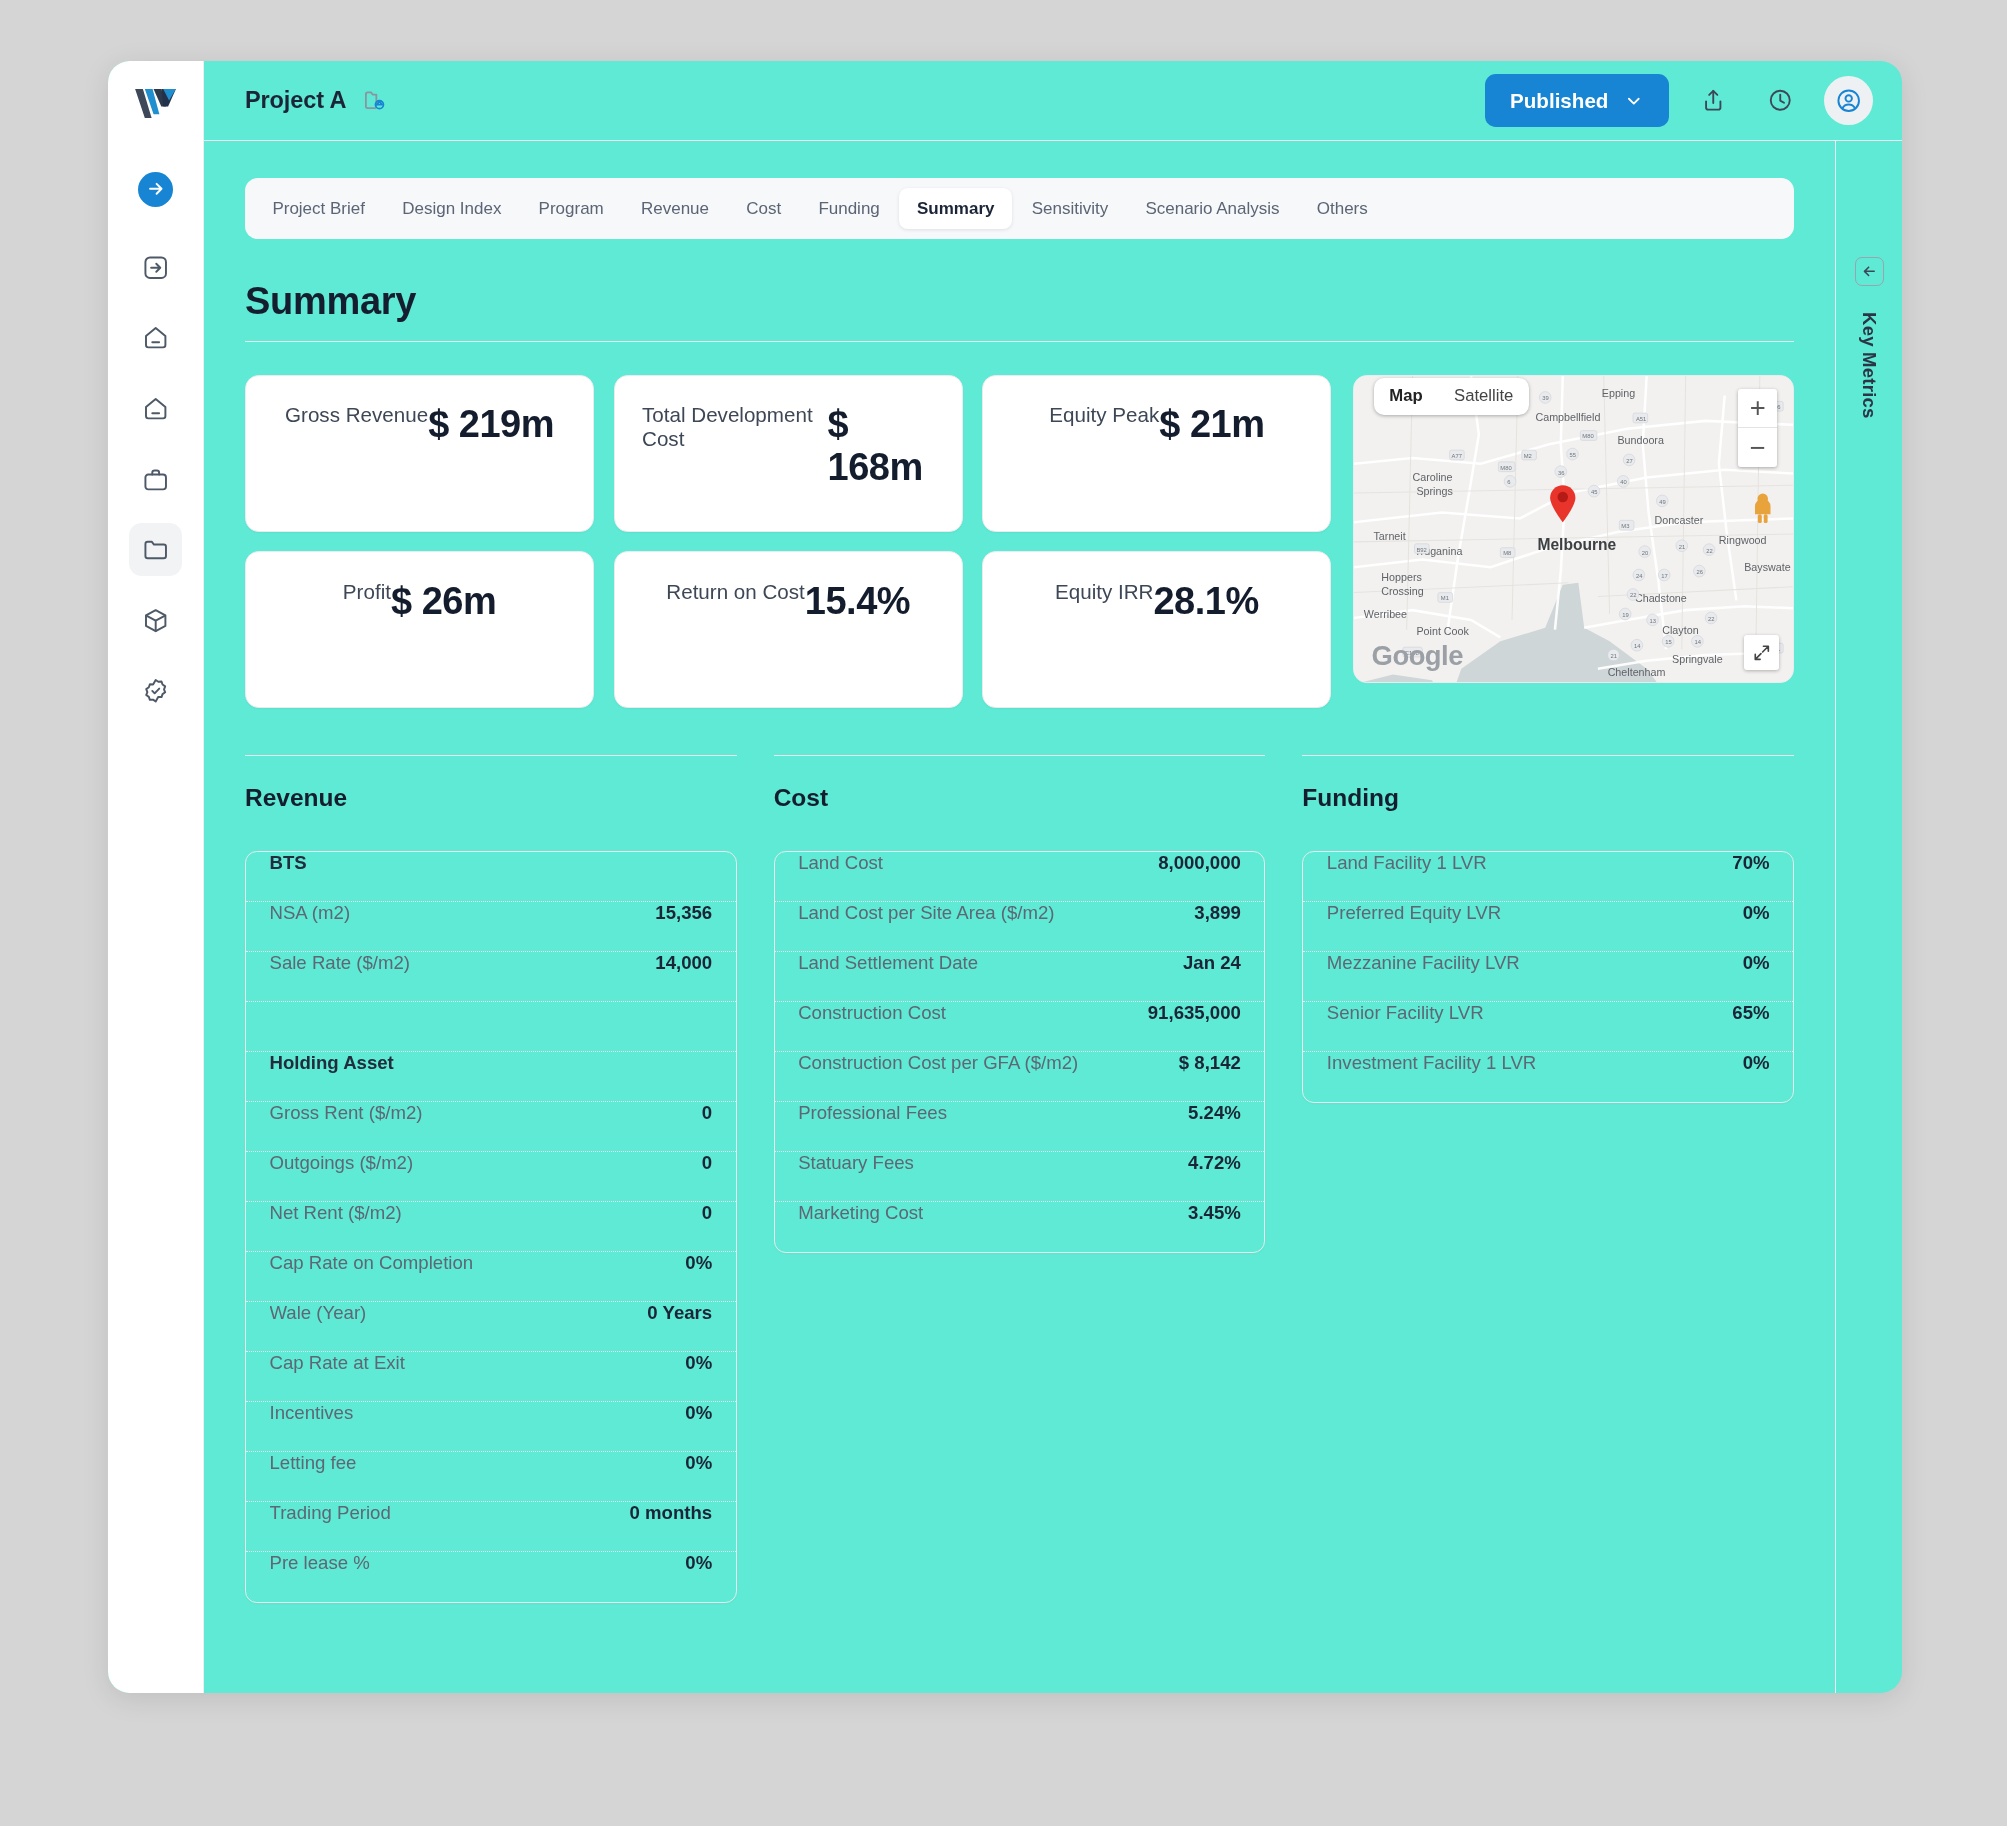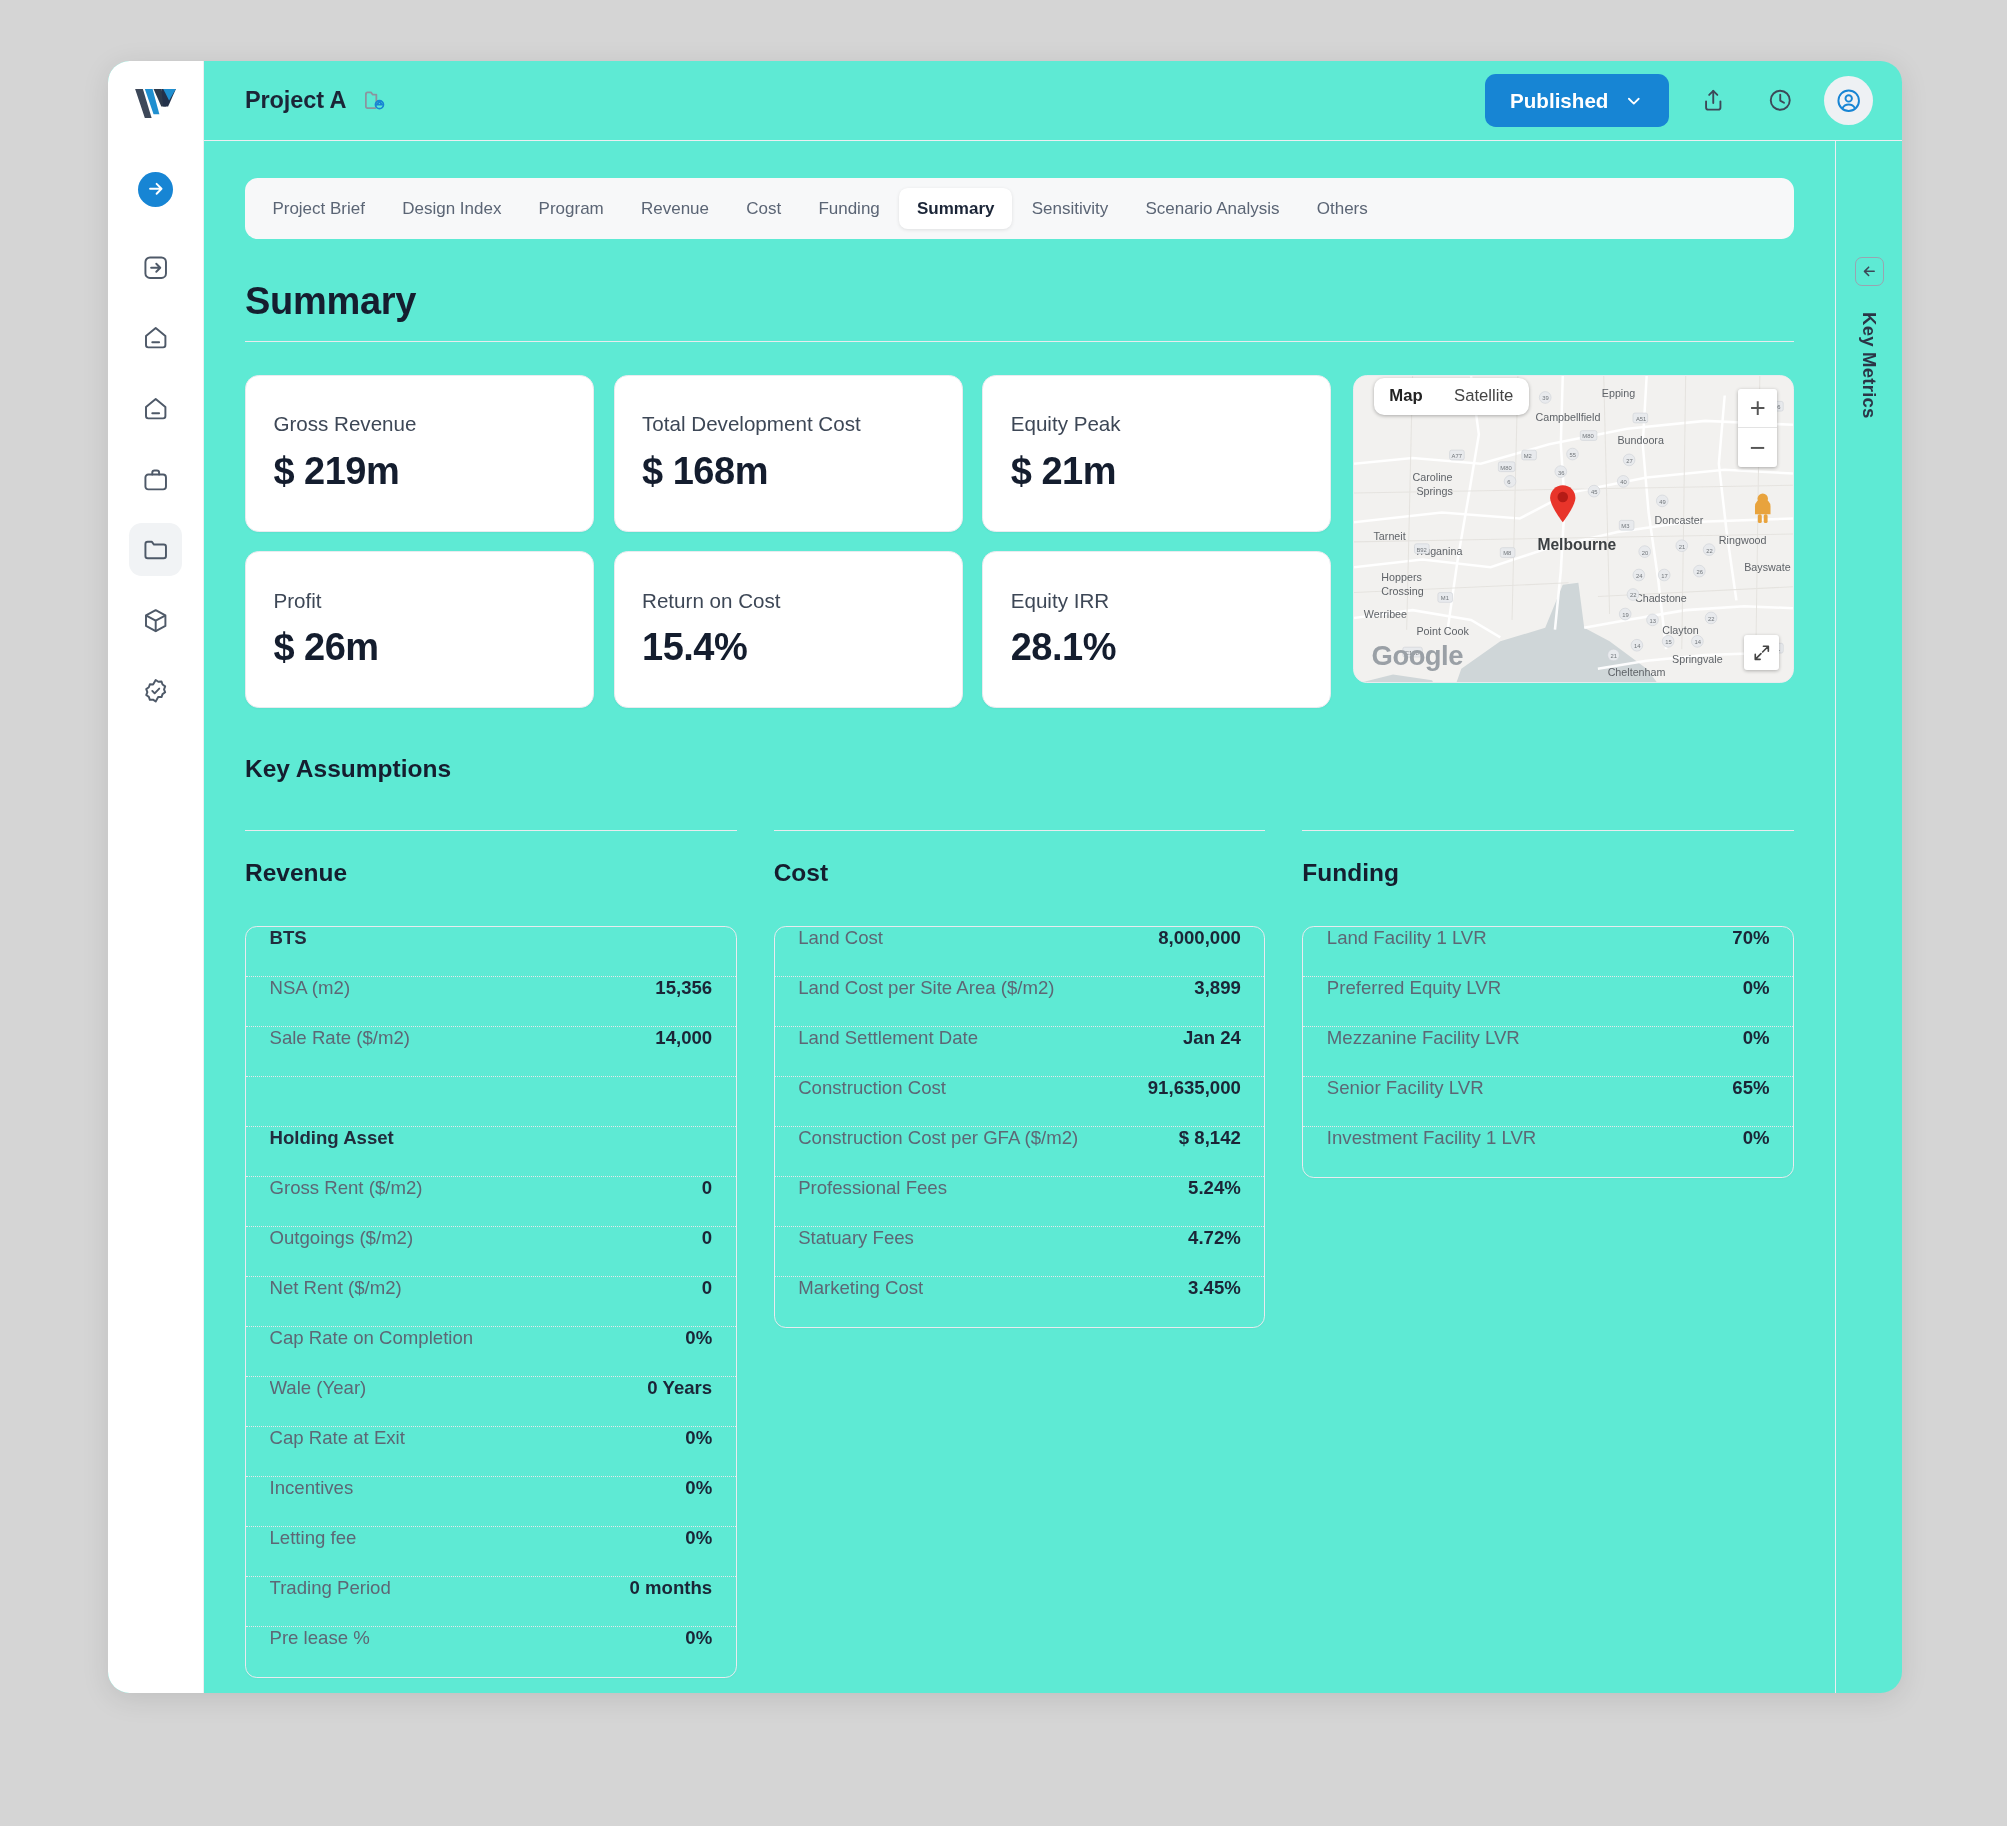--- a/index.html
+++ b/index.html
@@ -127,21 +127,21 @@
     display: grid;
     grid-template-columns: repeat(3, 1fr);
     gap: 19.6px 19.6px;
   }
   .kpi-card {
     background: #ffffff;
     border: 1px solid #e9ebef;
     border-radius: 13.7px;
     padding: 27.4px 27.4px 29px 27.4px;
     height: 157px;
-    display: flex; flex-direction: column; justify-content: center;
+    display: flex; flex-direction: row; justify-content: center;
     box-shadow: 0 1px 2px rgba(16,24,40,0.04);
   }
   .kpi-label { font-size: 20.6px; color: #3d4756; margin-bottom: 13.7px; }
   .kpi-value { font-size: 38px; font-weight: bold; color: #141d2e; letter-spacing: -0.5px; }
 
   
   .map-card {
     width: 441px; height: 308px;
     border: 1px solid #e9ebef;
     border-radius: 13.7px;
@@ -560,21 +560,20 @@
               <span class="map-expand">
                 <svg width="19.6" height="19.6" viewBox="0 0 24 24" fill="none" stroke="#444" stroke-width="2" stroke-linecap="round" stroke-linejoin="round">
                     <path d="M14 4h6v6M20 4l-7 7M10 20H4v-6M4 20l7-7"></path>
                   </svg>
               </span>
 
               <span class="gmark">Google</span>
             </div>
           </div>
 
-          <div class="section-title">Key Assumptions</div>
 
           <div class="cols">
 
             <div class="col">
               <div class="col-hr"></div>
               <div class="col-title">Revenue</div>
               <div class="tbl">
                 <div class="trow">
                     <span class="tlabel head">BTS</span>
                     <span class="tval"></span>

